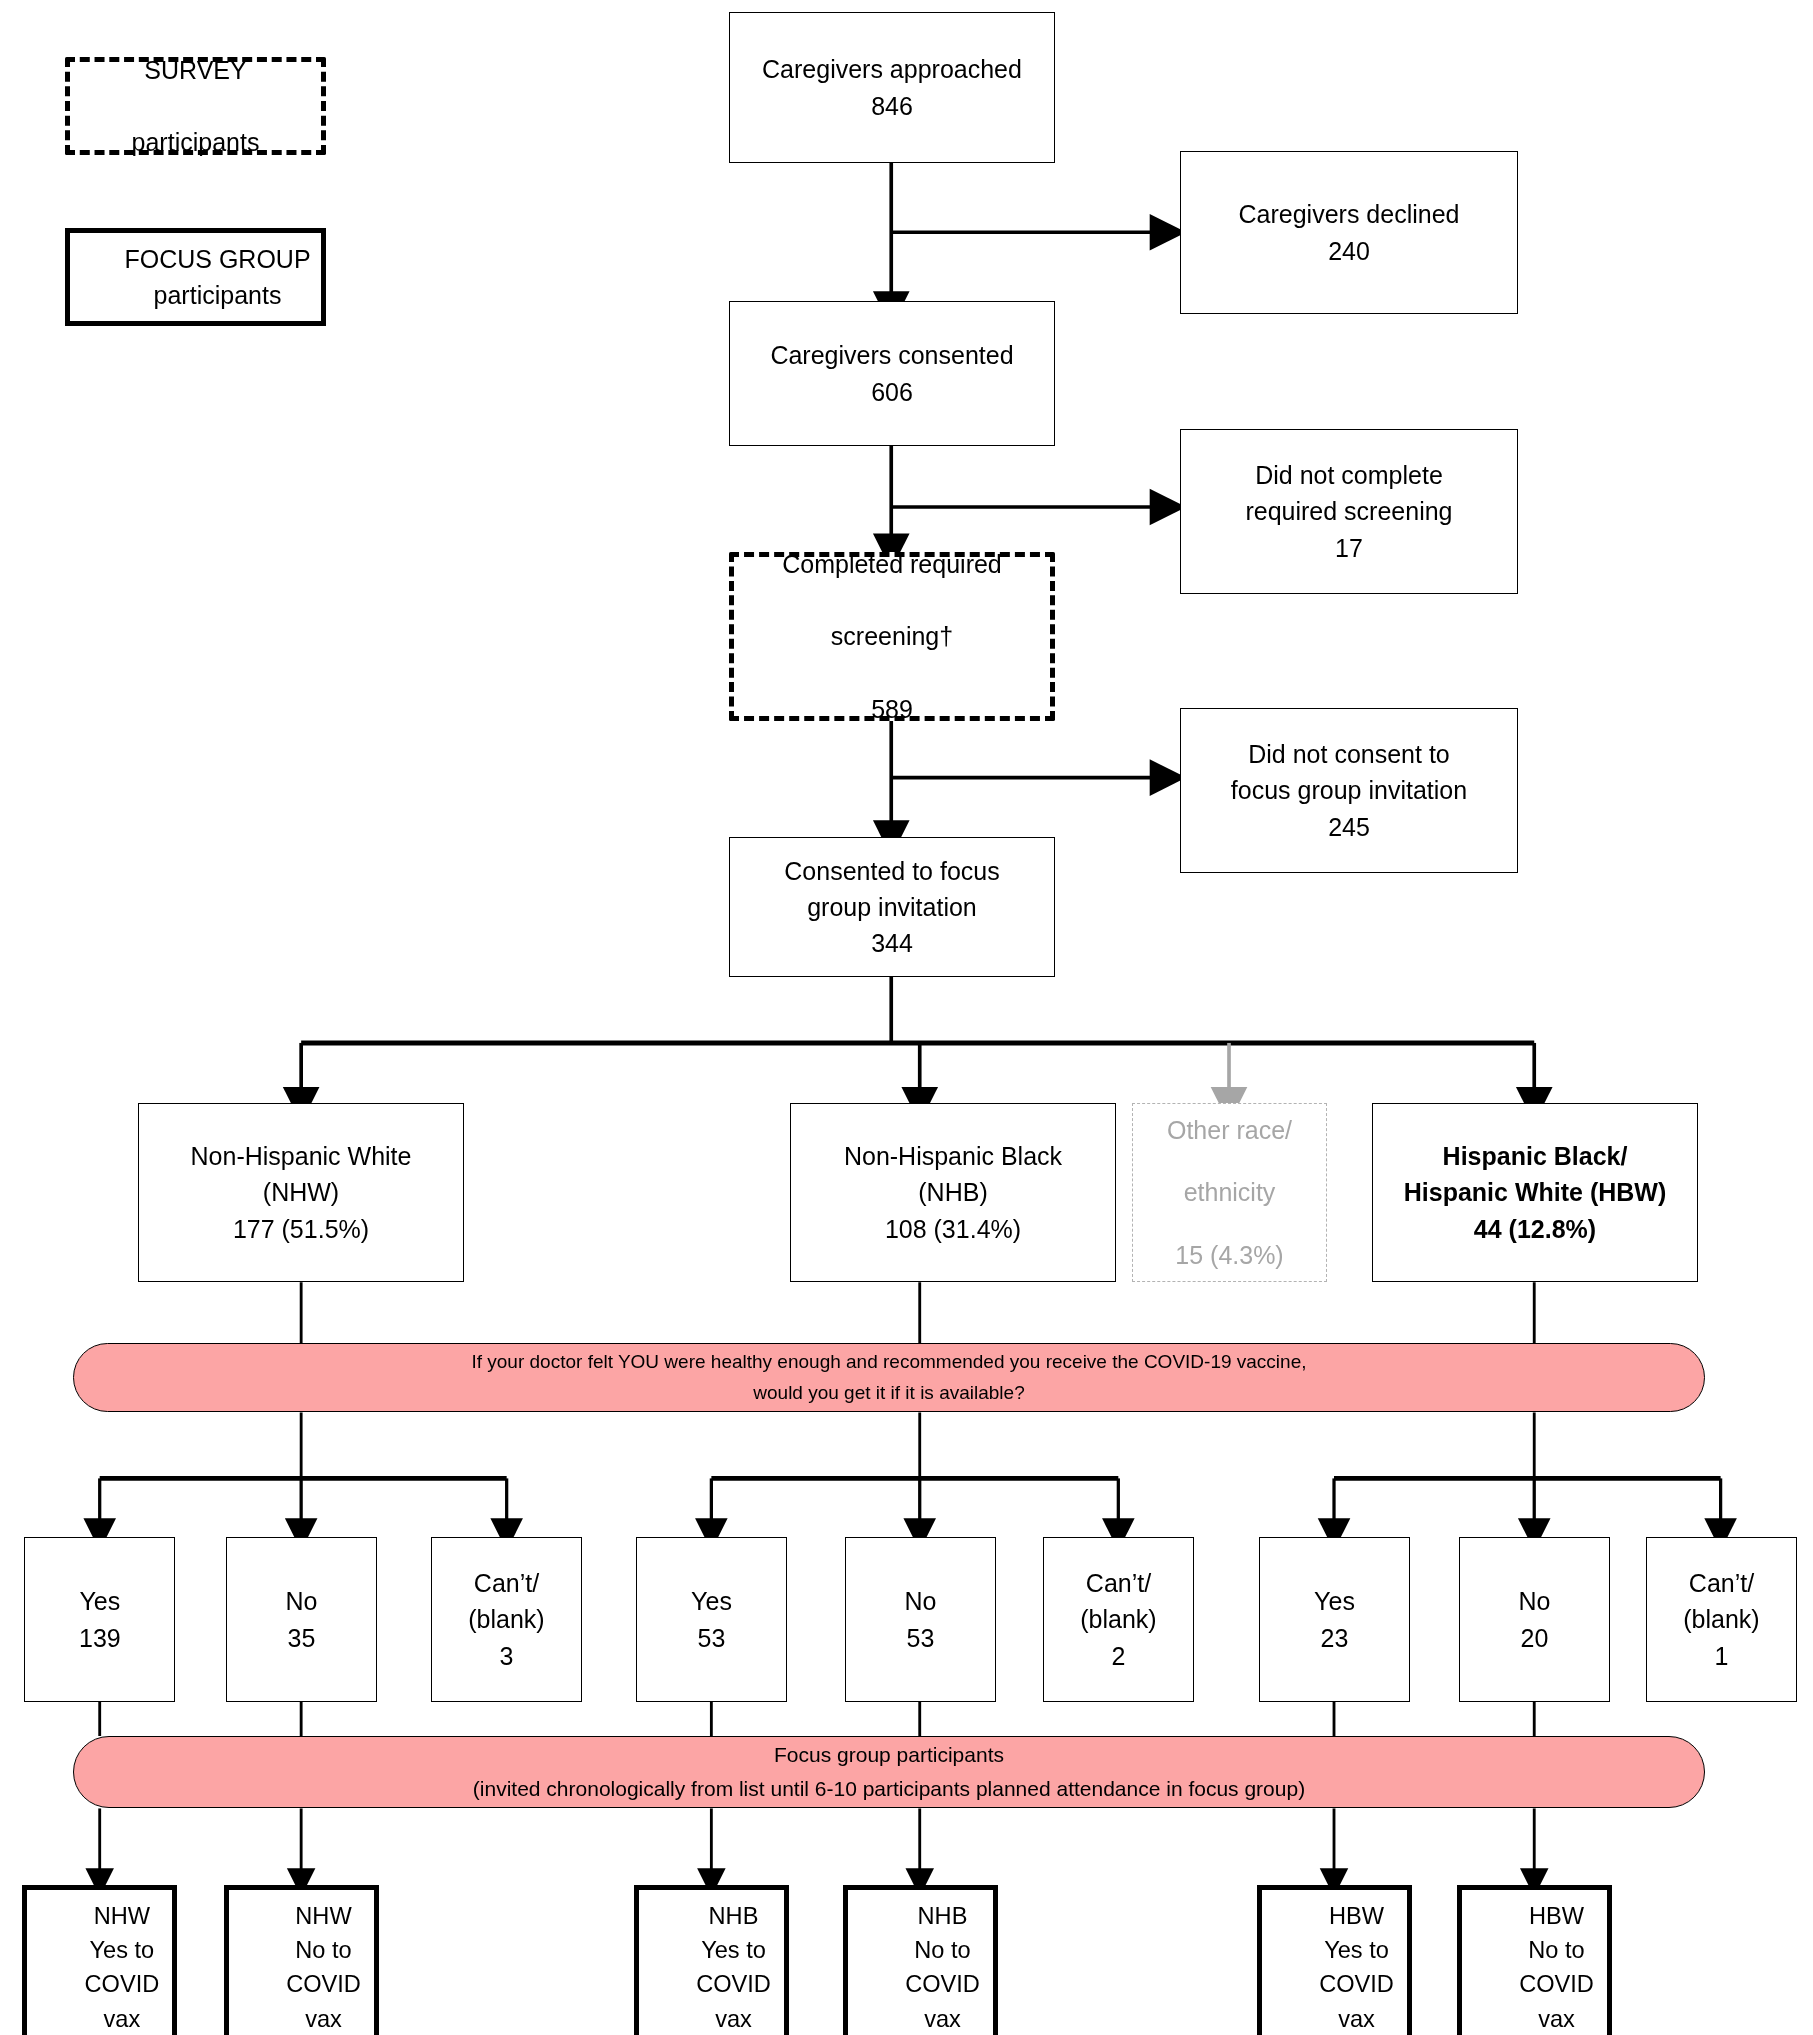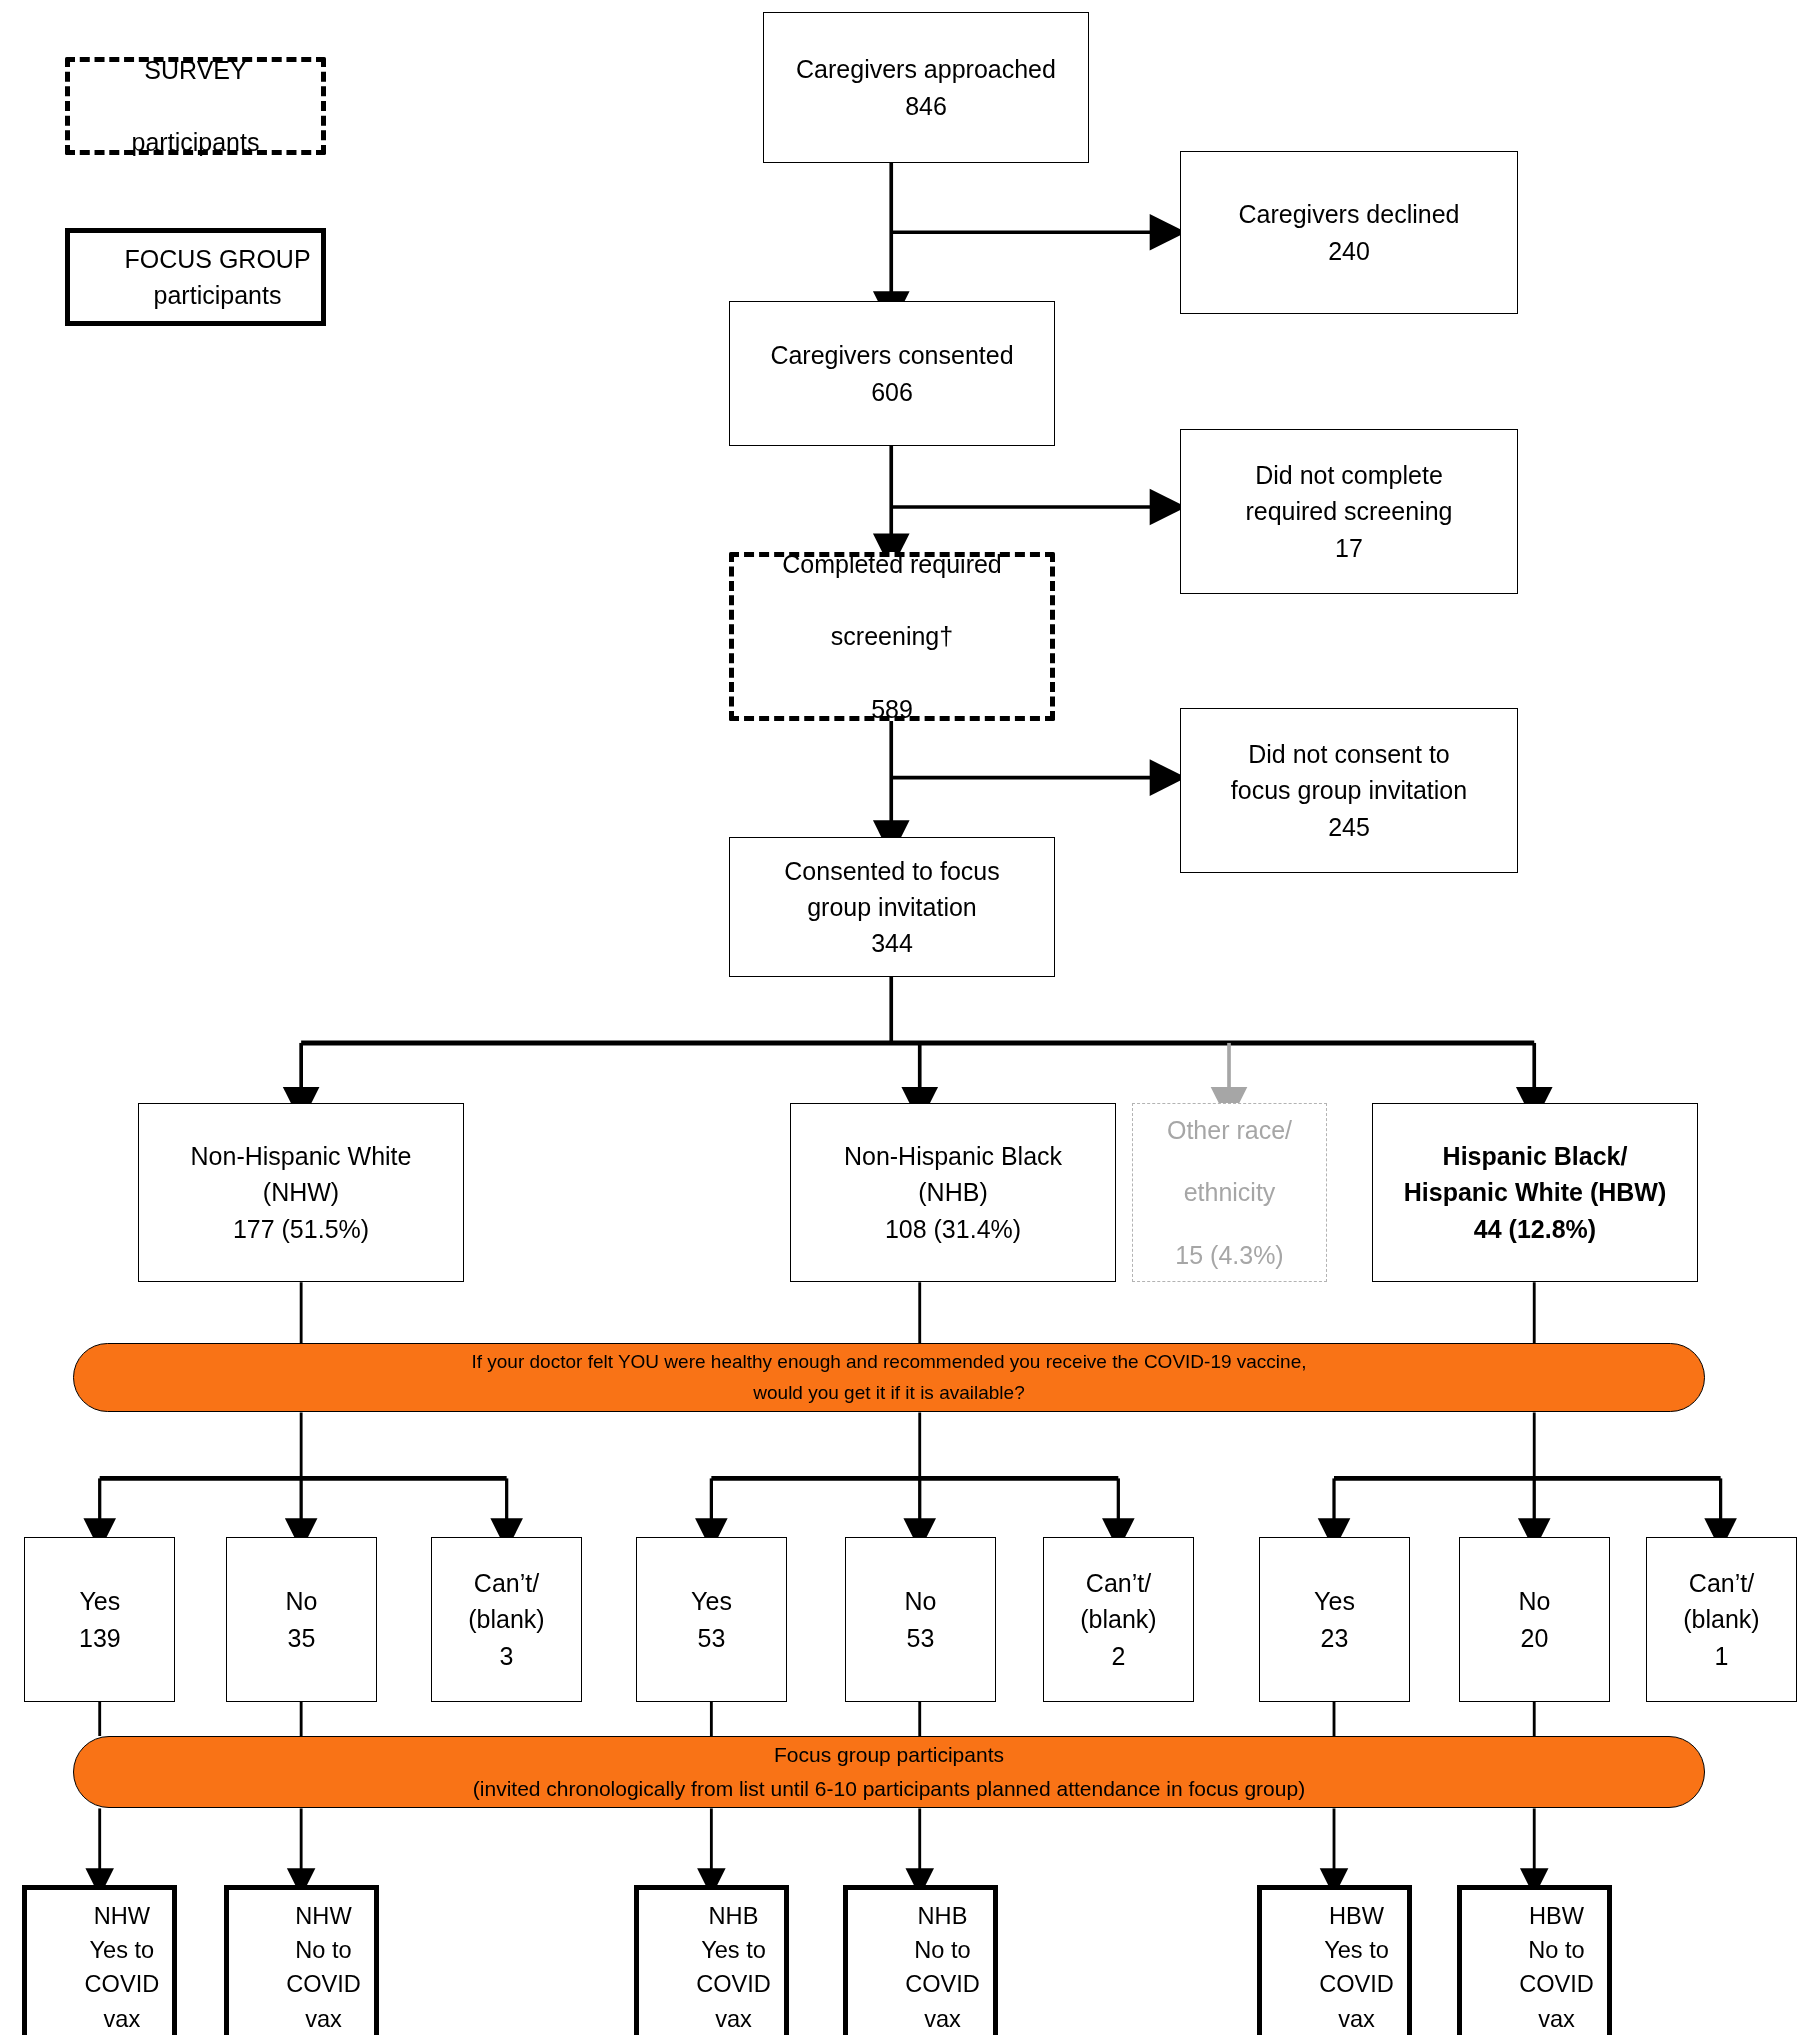--- a/index.html
+++ b/index.html
@@ -17,21 +17,21 @@
   .dashed-heavy{border:5.3px dashed #000;border-radius:1.6px;gap:36px;}
 
   
   .heavy{border:5.3px solid #000;padding-left:44px;}
 
   
   .faded{border:1.6px dashed #b3b3b3;color:#a6a6a6;}
 
   
   .pill{position:absolute;box-sizing:border-box;border:1.2px solid #000;
-        border-radius:49px;background:#f97316;
+        border-radius:49px;background:#fca5a5;
         display:flex;flex-direction:column;align-items:center;justify-content:center;
         text-align:center;line-height:1.6;}
 
   .ln1,.ln2,.ln3{display:block;}
 
   svg.wires{position:absolute;left:0;top:0;width:1813px;height:2326px;pointer-events:none;}
 
   .f62{font-size:25px;}
   .f58{font-size:23.6px;}
   .f46{font-size:19px;}
@@ -130,21 +130,21 @@
   <div class="box dashed-heavy f62" style="left:65px;top:57px;width:261px;height:98px;">
     <span class="ln1">SURVEY</span>
     <span class="ln2">participants</span>
   </div>
 
   <div class="box heavy f62" style="left:65px;top:228px;width:261px;height:98px;">
     <span class="ln1">FOCUS GROUP</span>
     <span class="ln2">participants</span>
   </div>
 
-  <div class="box thin f62" style="left:763px;top:12.2px;width:326px;height:151px;">
+  <div class="box thin f62" style="left:729px;top:12.2px;width:326px;height:151px;">
     <span class="ln1">Caregivers approached</span>
     <span class="ln2">846</span>
   </div>
 
   <div class="box thin f62" style="left:1180px;top:151px;width:338px;height:163px;">
     <span class="ln1">Caregivers declined</span>
     <span class="ln2">240</span>
   </div>
 
   <div class="box thin f62" style="left:729px;top:301px;width:326px;height:145px;">

